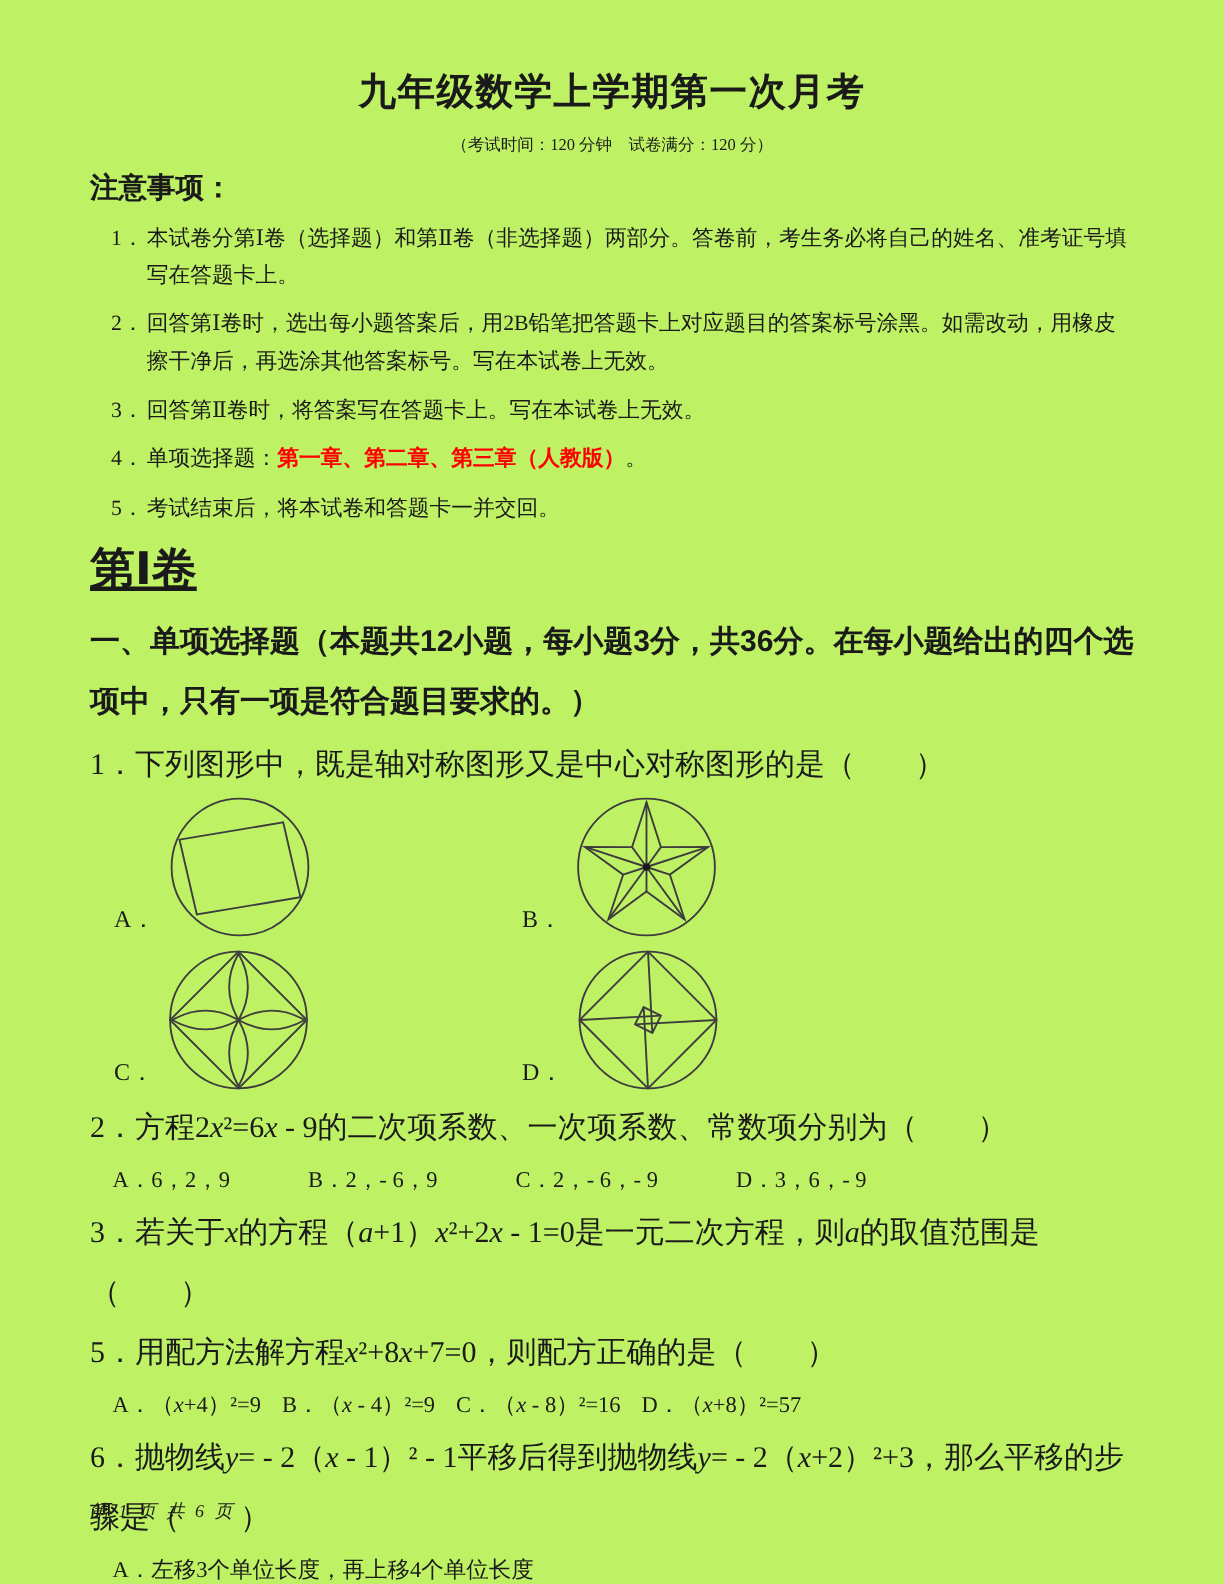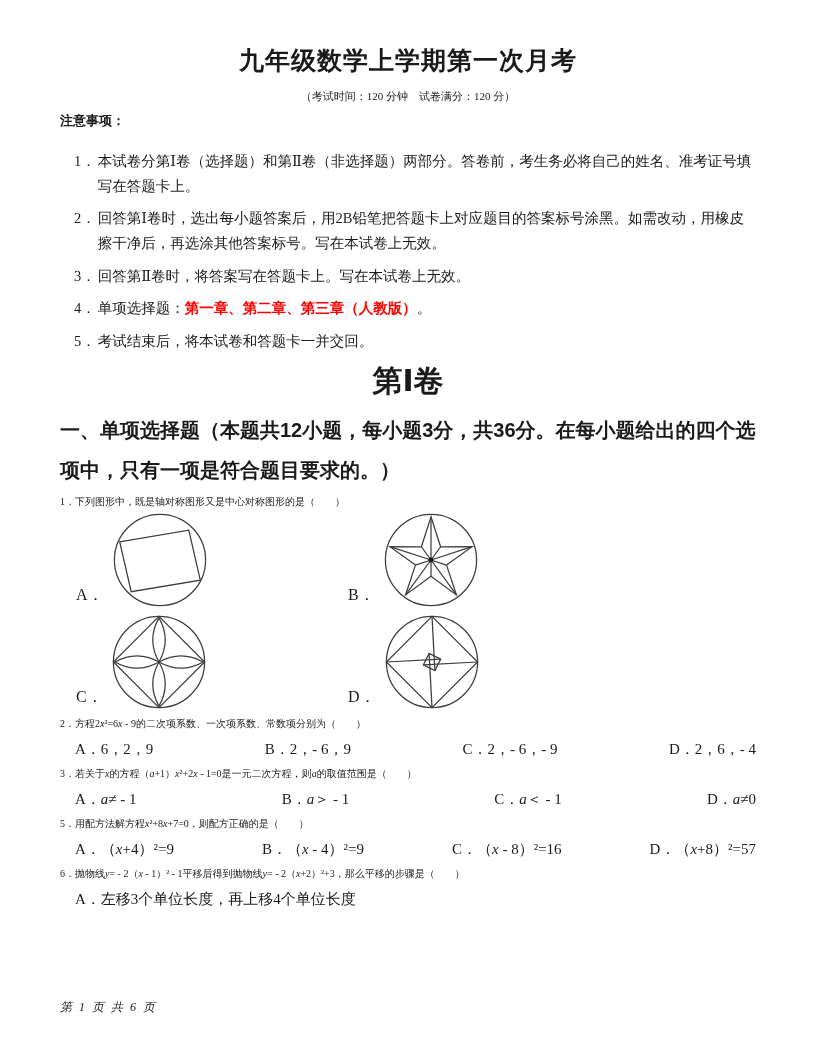--- a/index.html
+++ b/index.html
@@ -1,66 +1,66 @@
 <!DOCTYPE html>
 <html><head>
 <meta charset="utf-8">
 <style>
   * { margin: 0; padding: 0; box-sizing: border-box; }
   html, body { background: #e8e8e8; }
   .page {
     width: 816px; height: 1056px;
     margin: 0 auto;
-    background: #ffffff;
+    background: #bef264;
     padding: 44px 60px 0 60px;
     position: relative;
     font-family: "Liberation Serif", "DejaVu Serif", serif;
     color: #1a1a1a;
     overflow: hidden;
   }
   .title {
     text-align: center;
     font-family: "Liberation Sans", "DejaVu Sans", sans-serif;
     font-size: 25px; font-weight: 700;
     margin-bottom: 12px;
     letter-spacing: 1px;
   }
   .subtitle {
     text-align: center;
     font-size: 11px;
     margin-bottom: 8px;
   }
   .notice-label {
     font-family: "Liberation Sans", "DejaVu Sans", sans-serif;
-    font-size: 13px; font-weight: 700;
-    margin-bottom: 19px;
+    font-size: 19px; font-weight: 700;
+    margin-bottom: 9px;
   }
   .notes { padding-left: 14px; }
   .note { display: flex; font-size: 14.5px; line-height: 1.7; margin-bottom: 8px; }
   .note-num { flex: 0 0 auto; padding-right: 2px; }
   .note-text { flex: 1 1 auto; }
   .red { color: #FF0000; font-weight: 700; }
   .section-heading {
-    text-align: center;
     font-family: "Liberation Sans", "DejaVu Sans", sans-serif;
     font-size: 30px; font-weight: 700;
     margin: 8px 0 8px 0;
+    text-decoration: underline;
   }
   .intro {
     font-family: "Liberation Sans", "DejaVu Sans", sans-serif;
     font-size: 20px; font-weight: 700;
     line-height: 2;
     margin-bottom: 2px;
   }
-  .question { font-size: 10px; line-height: 2; }
+  .question { font-size: 20px; line-height: 2; }
   .question i, .options i, .options-single i { font-style: italic; font-family: "Liberation Serif", "DejaVu Serif", serif; }
   .options {
     display: flex; flex-wrap: nowrap;
     padding-left: 15px;
-    font-size: 15px; line-height: 2; justify-content: space-between;
+    font-size: 15px; line-height: 2;
   }
   .options.gap-xl > span { margin-right: 52px; }
   .options.gap-md > span { margin-right: 26px; }
   .options.gap-sm > span { margin-right: 14px; }
   .options > span:last-child { margin-right: 0; }
   .options-single { padding-left: 15px; font-size: 15px; line-height: 2; }
   .figure-grid {
     display: grid;
     grid-template-columns: 272px 1fr;
     row-gap: 6px;
@@ -176,32 +176,26 @@
     </div>
 
   </div>
 
   <div>
     <p class="question">2．方程2<i>x</i>²=6<i>x</i> - 9的二次项系数、一次项系数、常数项分别为（　　）</p>
     <div class="options gap-xl">
       <span>A．6，2，9</span>
       <span>B．2，- 6，9</span>
       <span>C．2，- 6，- 9</span>
-      <span>D．2，6，- 4</span>
+      <span>D．3，6，- 9</span>
     </div>
   </div>
 
   <div>
     <p class="question">3．若关于<i>x</i>的方程（<i>a</i>+1）<i>x</i>²+2<i>x</i> - 1=0是一元二次方程，则<i>a</i>的取值范围是（　　）</p>
-    <div class="options gap-xl">
-      <span>A．<i>a</i>≠ - 1</span>
-      <span>B．<i>a</i>＞ - 1</span>
-      <span>C．<i>a</i>＜ - 1</span>
-      <span>D．<i>a</i>≠0</span>
-    </div>
   </div>
 
 
   <div>
     <p class="question">5．用配方法解方程<i>x</i>²+8<i>x</i>+7=0，则配方正确的是（　　）</p>
     <div class="options gap-sm">
       <span>A．（<i>x</i>+4）²=9</span>
       <span>B．（<i>x</i> - 4）²=9</span>
       <span>C．（<i>x</i> - 8）²=16</span>
       <span>D．（<i>x</i>+8）²=57</span>

